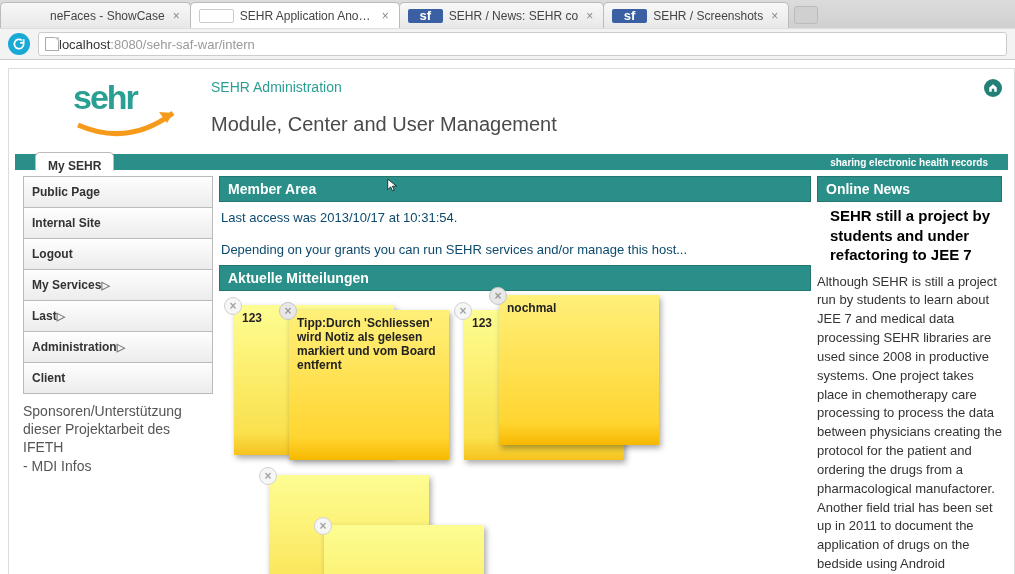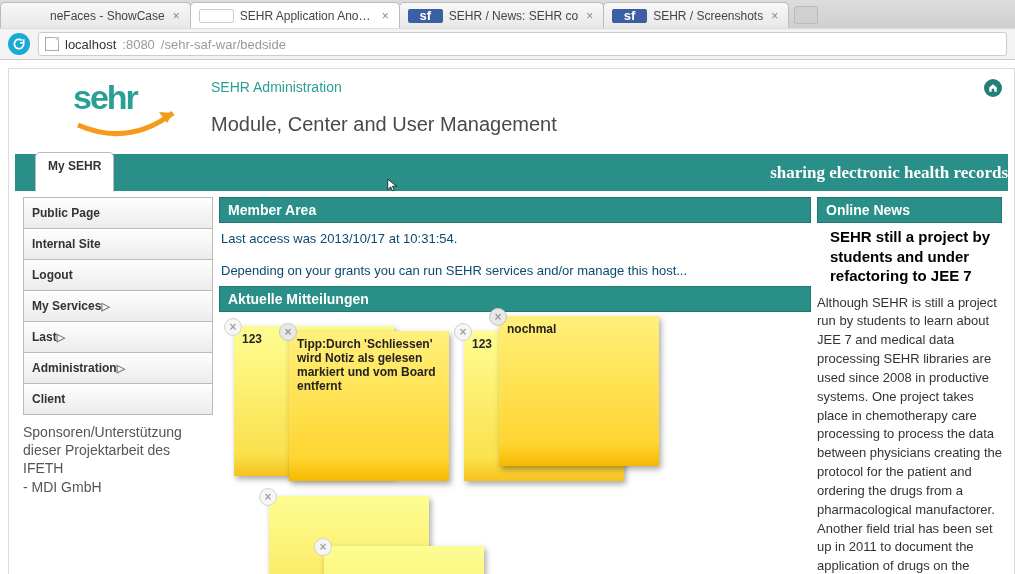--- a/index.html
+++ b/index.html
@@ -10,38 +10,38 @@
   .tabbar { height:28px; background:linear-gradient(#dcdcdc,#cfcfcf); display:flex; align-items:flex-end; padding-left:0; }
   .tab { height:26px; background:linear-gradient(#f8f8f8,#e8e8e8); border:1px solid #bbb; border-bottom:none; border-top-left-radius:5px; border-top-right-radius:5px; margin-right:-1px; padding:0 8px; display:flex; align-items:center; gap:6px; min-width:160px; max-width:210px; overflow:hidden; color:#444; }
   .tab.active { background:#fff; z-index:2; }
   .tab .favicon { width:35px; height:14px; display:inline-flex; align-items:center; justify-content:center; font-size:13px; font-weight:bold; border-radius:2px;text-align:center; }
   .tab .label { flex:1; white-space:nowrap; overflow:hidden; text-overflow:ellipsis; font-size:12px; }
   .tab .x { font-size:12px; color:#888; padding:0 2px; }
   .newtab { width:24px; height:18px; background:#d0d0d0; border:1px solid #bbb; border-radius:3px; margin:0 0 4px 6px; }
 
   .urlbar-row { height:32px; background:#f3f3f3; border-top:1px solid #ddd; border-bottom:1px solid #ccc; display:flex; align-items:center; padding:0 8px; gap:8px; }
   .reload { width:22px; height:22px; border-radius:50%; background:#19a9d5; display:flex; align-items:center; justify-content:center; color:#fff; font-size:14px; }
-  .urlbox { flex:1; height:24px; background:#fff; border:1px solid #ccc; border-radius:3px; display:flex; align-items:center; padding:0 6px; gap:6px; }
+  .urlbox { flex:1; height:24px; background:#fff; border:1px solid #ccc; border-radius:3px; display:flex; align-items:center; padding:0 6px; }
   .urlbox .page-icon { width:14px; height:14px; border:1px solid #aaa; background:#fff; position:relative; }
   .urlbox .page-icon:after { content:""; position:absolute; right:-1px; top:-1px; border-top:5px solid #ccc; border-left:5px solid transparent; }
   .url-host { color:#333; }
   .url-port, .url-path { color:#999; }
 
   
   .app-frame { position:absolute; left:8px; right:0; top:68px; bottom:-60px; border:1px solid #ddd; background:#fff; padding:6px 6px 6px 6px; overflow:hidden; }
 
   .header { display:flex; align-items:flex-start; padding:4px 6px 14px 10px; }
   .logo-wrap { width:130px;margin-left:48px; }
   .header-text { padding-left:8px; }
   .admin-link { color:#2a9f94; font-size:14px; }
   .page-title { font-size:20px; color:#4a4a4a; margin-top:18px; }
   .home-icon { margin-left:auto; width:18px; height:18px; border-radius:50%; background:#247f78; color:#fff; display:flex; align-items:center; justify-content:center; font-size:11px; }
 
-  .nav-strip { background:#2a8f88; color:#fff; height:37px; position:relative; display:flex; align-items:center; }
-  .nav-strip .right-text { margin-left:auto; padding-right:0; font-size:17px; font-weight:bold;font-family:Liberation Serif, serif; }
+  .nav-strip { background:#2a8f88; color:#fff; height:16px; position:relative; display:flex; align-items:center; }
+  .nav-strip .right-text { margin-left:auto; padding-right:20px; font-size:10px; font-weight:bold; }
   .active-tab { position:absolute; left:20px; top:-2px; bottom:-1px; background:#fff; border:1px solid #bbb; border-bottom:1px solid #fff; border-top-left-radius:5px; border-top-right-radius:5px; padding:6px 12px 0 12px; color:#333; font-weight:bold; font-size:12px; }
 
   .columns { display:flex; gap:6px; padding:6px 0 0 8px; }
 
   
   .sidebar { width:190px; flex:none; }
   .menu { border:1px solid #bbb; }
   .menu-item { background:linear-gradient(#fefefe,#ececec); border-bottom:1px solid #bbb; padding:8px 8px; font-size:12px; font-weight:bold; color:#333; display:flex; align-items:center; justify-content:flex-start; }
   .menu-item:last-child { border-bottom:none; }
   .menu-item .arrow { font-size:11px; color:#777; }
@@ -95,21 +95,21 @@
   <div class="reload">
     <svg width="14" height="14" viewBox="0 0 24 24" fill="none" stroke="#fff" stroke-width="3">
         <path d="M20 12a8 8 0 1 1-3-6.2"></path>
         <path d="M20 4v6h-6"></path>
       </svg>
   </div>
   <div class="urlbox">
     <span class="page-icon"></span>
     <span class="url-host">localhost</span>
       <span class="url-port">:8080</span>
-      <span class="url-path">/sehr-saf-war/bedside</span>
+      <span class="url-path">/sehr-saf-war/intern</span>
   </div>
 </div>
 
 <div class="app-frame">
 
   <div class="header">
     <div class="logo-wrap">
       <svg width="120" height="58" viewBox="0 0 120 58">
         <text x="0" y="30" font-family="Arial" font-size="34" font-weight="bold" fill="#2a9f94" letter-spacing="-2">sehr</text>
         <path d="M5 46 Q55 68 100 34" stroke="#f59a1b" stroke-width="5" fill="none"></path>
@@ -156,21 +156,21 @@
           <div class="menu-item">
             <span>Administration</span>
             <span class="arrow">▷</span>
           </div>
           <div class="menu-item">
             <span>Client</span>
           </div>
         </div>
       <div class="sponsor" id="sponsor-text">
           <div>Sponsoren/Unterstützung dieser Projektarbeit des IFETH</div>
-          <div>- MDI GmbH</div>
+          <div>- MDI Infos</div>
         </div>
     </div>
 
     <div class="main">
       <div class="panel-head">Member Area</div>
       <div class="info-text">Last access was 2013/10/17 at 10:31:54.</div>
       <div class="info-text">Depending on your grants you can run SEHR services and/or manage this host...</div>
       <div class="panel-head">Aktuelle Mitteilungen</div>
       <div class="board" id="notes-board">
           <div class="note pale" style="left: 15px; top: 10px; z-index: 1;">

